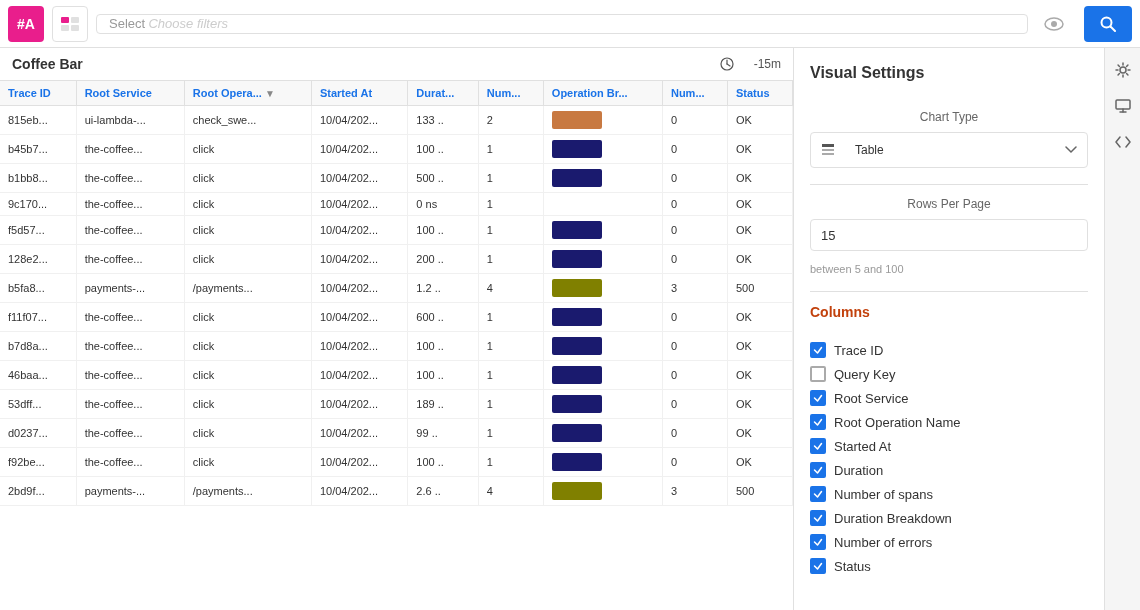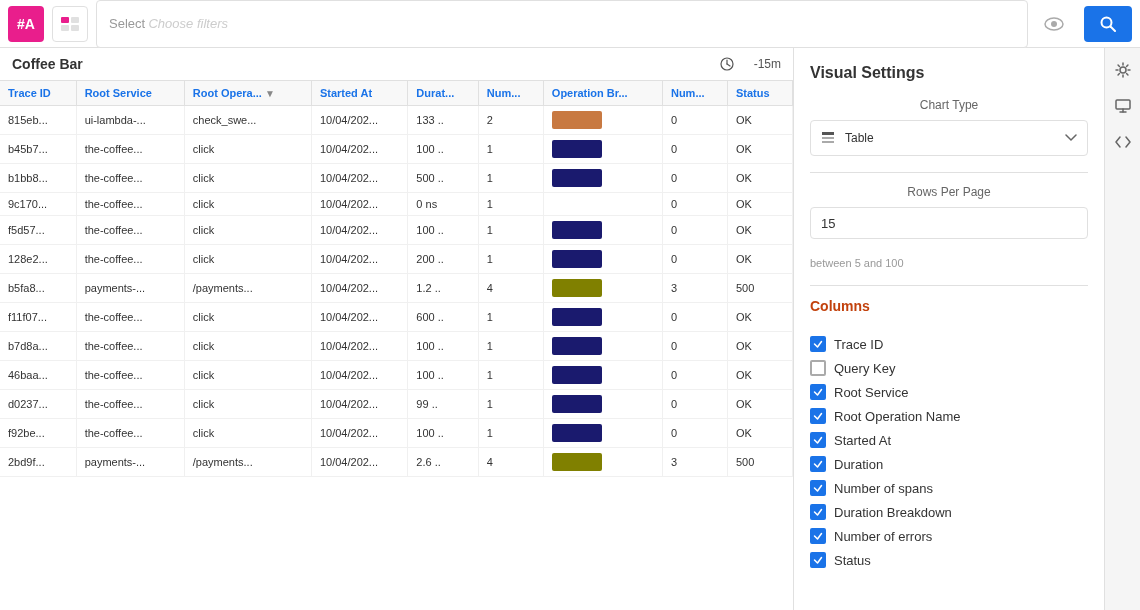--- a/index.html
+++ b/index.html
@@ -2,21 +2,21 @@
 <html><head>
   <meta charset="utf-8">
   <style>
     * { box-sizing: border-box; margin: 0; padding: 0; }
     body { font-family: -apple-system, BlinkMacSystemFont, 'Segoe UI', sans-serif; font-size: 12px; background: #f5f5f5; color: #333; width: 1140px; height: 610px; overflow: hidden; }
 
     
     .topbar { display: flex; align-items: center; height: 48px; background: #fff; border-bottom: 1px solid #e0e0e0; padding: 0 8px; gap: 8px; }
     .hash-btn { width: 36px; height: 36px; background: #e91e8c; color: #fff; font-weight: bold; font-size: 14px; border: none; border-radius: 4px; cursor: pointer; display: flex; align-items: center; justify-content: center; }
     .icon-btn { width: 36px; height: 36px; border: 1px solid #e0e0e0; border-radius: 4px; cursor: pointer; display: flex; align-items: center; justify-content: center; background: #fff; }
-    .filter-bar { flex: 1; height: 48px; border: 1px solid #e0e0e0; border-radius: 4px; display: flex; align-items: center; padding: 0 12px; background: #fff; }
+    .filter-bar { flex: 1; height: 20px; border: 1px solid #e0e0e0; border-radius: 4px; display: flex; align-items: center; padding: 0 12px; background: #fff; }
     .filter-label { color: #999; font-size: 13px; }
     .filter-placeholder { color: #ccc; font-size: 13px; font-style: italic; }
     .eye-icon { width: 36px; height: 36px; display: flex; align-items: center; justify-content: center; cursor: pointer; color: #aaa; }
     .search-btn { width: 48px; height: 36px; background: #1a73e8; border: none; border-radius: 4px; cursor: pointer; display: flex; align-items: center; justify-content: center; color: #fff; font-size: 16px; margin-left: 4px; }
 
     
     .main { display: flex; height: calc(610px - 48px); }
 
     
     .table-panel { flex: 1; overflow: auto; background: #fff; border-right: 1px solid #e0e0e0; }
@@ -29,27 +29,27 @@
     .data-table th { background: #f8f8f8; border-bottom: 1px solid #e0e0e0; border-right: 1px solid #e0e0e0; padding: 6px 8px; text-align: left; font-weight: 600; color: #1a73e8; white-space: nowrap; position: sticky; top: 0; z-index: 1; }
     .data-table td { border-bottom: 1px solid #f0f0f0; border-right: 1px solid #f0f0f0; padding: 5px 8px; white-space: nowrap; color: #333; }
     .duration-bar { display: inline-block; height: 18px; border-radius: 2px; vertical-align: middle; min-width: 8px; }
     .bar-orange { background: #c87941; }
     .bar-navy { background: #1a1a6e; }
     .bar-olive { background: #808000; }
     .sort-icon { color: #888; font-size: 10px; }
 
     
     .settings-panel { width: 310px; background: #fff; overflow-y: auto; padding: 16px; }
-    .settings-title { font-size: 16px; font-weight: 600; color: #333; margin-bottom: 16px; }
+    .settings-title { font-size: 16px; font-weight: 600; color: #333; margin-bottom: 28px; }
     .settings-section { margin-bottom: 16px; }
     .settings-label { font-size: 12px; color: #666; margin-bottom: 8px; text-align: center; }
     .chart-type-select { width: 100%; height: 36px; border: 1px solid #e0e0e0; border-radius: 4px; display: flex; align-items: center; padding: 0 10px; gap: 8px; cursor: pointer; background: #fff; justify-content: space-between; }
-    .chart-type-left { display: flex; align-items: center; gap: 10px; }
+    .chart-type-left { display: flex; align-items: center; gap: 20px; }
     .rows-input { width: 100%; height: 32px; border: 1px solid #e0e0e0; border-radius: 4px; padding: 0 10px; font-size: 13px; color: #333; }
-    .rows-hint { font-size: 11px; color: #999; margin-top: 18px; }
+    .rows-hint { font-size: 11px; color: #999; margin-top: 12px; }
     .divider { border: none; border-top: 1px solid #e0e0e0; margin: 12px 0; }
     .columns-title { font-size: 14px; font-weight: 600; color: #c2410c; margin-bottom: 22px; }
     .col-item { display: flex; align-items: center; gap: 8px; margin-bottom: 8px; }
     .col-checkbox { width: 16px; height: 16px; border: 2px solid #1a73e8; border-radius: 2px; background: #1a73e8; display: flex; align-items: center; justify-content: center; flex-shrink: 0; }
     .col-checkbox.unchecked { background: #fff; border-color: #aaa; }
     .col-checkbox svg { width: 10px; height: 10px; }
     .col-label { font-size: 13px; color: #333; }
 
     
     .side-icons { width: 36px; background: #f5f5f5; border-left: 1px solid #e0e0e0; display: flex; flex-direction: column; align-items: center; padding-top: 8px; gap: 8px; }
@@ -218,20 +218,31 @@
       <td>the-coffee...</td>
       <td>click</td>
       <td>10/04/202...</td>
       <td>100 ..</td>
       <td>1</td>
       <td><span class="duration-bar bar-navy" style="width:50px;"></span></td>
       <td>0</td>
       <td>OK</td>
     </tr>
           <tr>
+      <td>53dff...</td>
+      <td>the-coffee...</td>
+      <td>click</td>
+      <td>10/04/202...</td>
+      <td>189 ..</td>
+      <td>1</td>
+      <td><span class="duration-bar bar-navy" style="width:50px;"></span></td>
+      <td>0</td>
+      <td>OK</td>
+    </tr>
+          <tr>
       <td>d0237...</td>
       <td>the-coffee...</td>
       <td>click</td>
       <td>10/04/202...</td>
       <td>99  ..</td>
       <td>1</td>
       <td><span class="duration-bar bar-navy" style="width:50px;"></span></td>
       <td>0</td>
       <td>OK</td>
     </tr>

